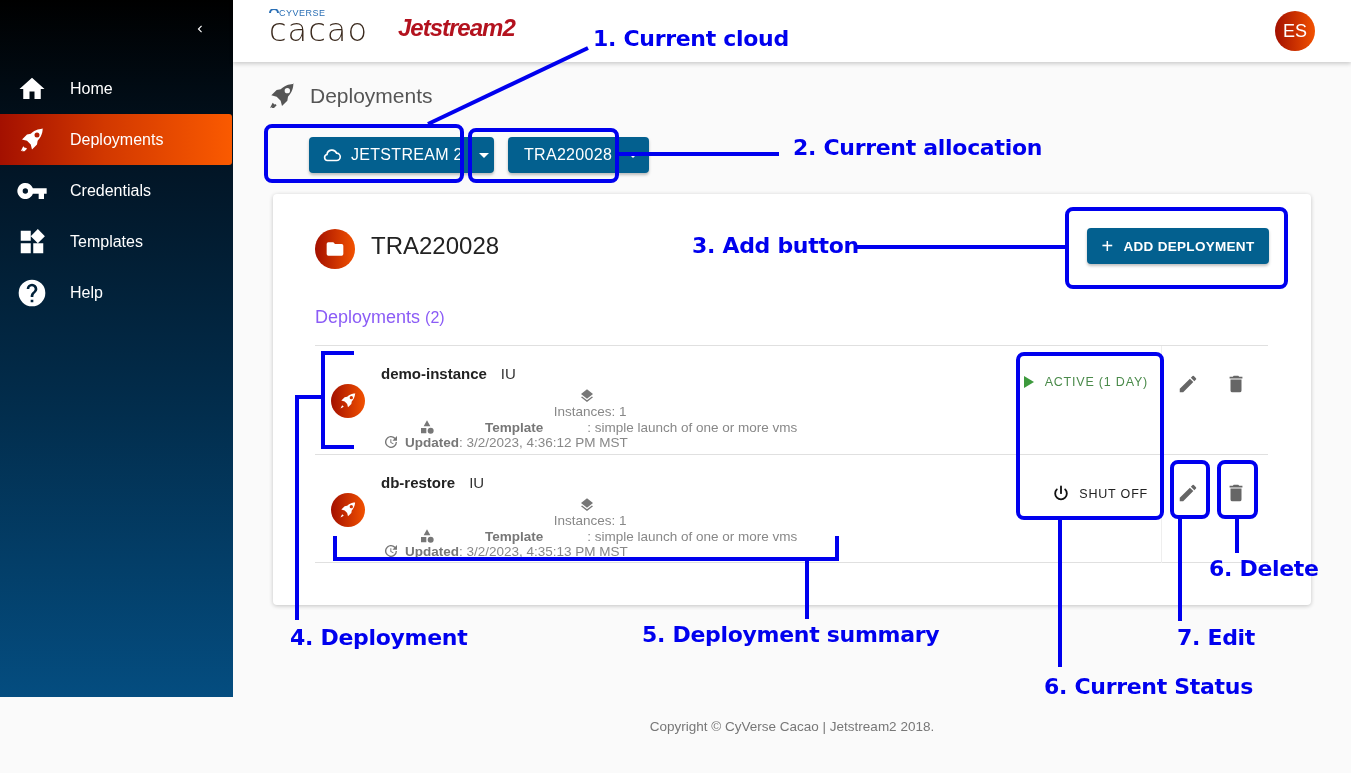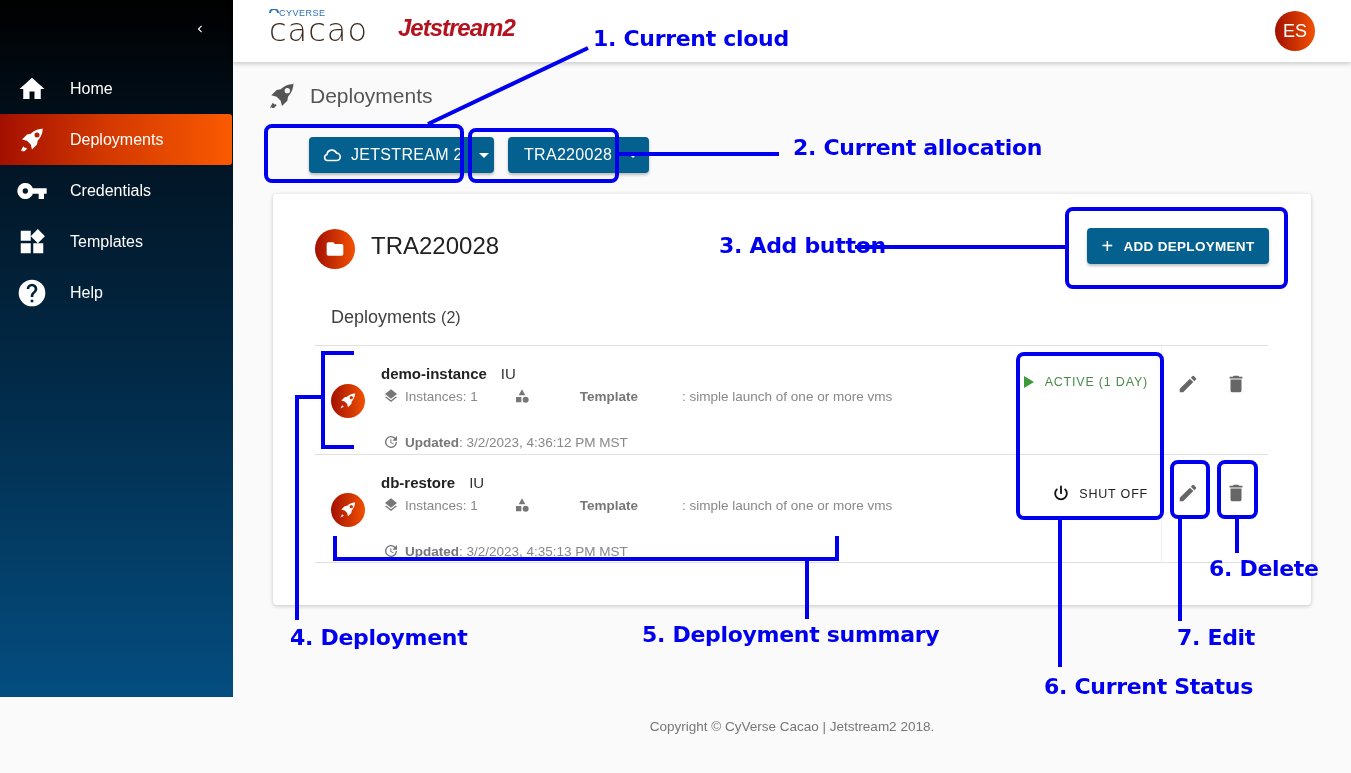--- a/index.html
+++ b/index.html
@@ -35,37 +35,37 @@
   .caret { width: 0; height: 0; border-left: 5px solid transparent; border-right: 5px solid transparent; border-top: 5px solid #fff; margin-left: 16px; }
 
   
   .card { position: absolute; left: 273px; top: 194px; width: 1038px; height: 411px; background: #fff; border-radius: 4px; box-shadow: 0 1px 4px rgba(0,0,0,0.22); }
   .alloc-icon { position: absolute; left: 42px; top: 35px; width: 40px; height: 40px; border-radius: 50%; background: linear-gradient(to right, #a31000, #f25100); display: flex; align-items: center; justify-content: center; }
   .alloc-title { position: absolute; left: 98px; top: 38px; font-size: 24px; color: #222; }
   .add-btn { position: absolute; left: 814px; top: 34px; width: 182px; height: 36px; background: #03608f; color: #fff; border-radius: 4px; box-shadow: 0 2px 3px rgba(0,0,0,0.25);
     display: flex; align-items: center; justify-content: center; gap: 10px; font-size: 13.5px; font-weight: bold; letter-spacing: 0.3px; cursor: pointer; }
   .add-btn .plus { font-size: 20px; font-weight: normal; line-height: 1; }
 
-  .list-head { position: absolute; left: 42px; top: 113px; font-size: 18px; color: #404040; margin-left: 16px; }
+  .list-head { position: absolute; left: 42px; top: 113px; font-size: 18px; color: #8b5cf6; }
   .list-head .count { font-size: 16px; }
   .sort { position: absolute; right: 58px; top: 112px; display: flex; align-items: center; font-size: 15px; color: #333; }
   .sort .lbl { color: #777; margin-right: 20px; }
   .radio { display: flex; align-items: center; margin-left: 10px; cursor: pointer; }
   .radio .r { width: 20px; height: 20px; border-radius: 50%; border: 2px solid #666; margin-right: 12px; position: relative; }
   .radio .r.on { border-color: #03608f; }
   .radio .r.on::after { content: ""; position: absolute; left: 3px; top: 3px; width: 10px; height: 10px; border-radius: 50%; background: #03608f; }
 
   .row { position: absolute; left: 42px; width: 953px; height: 109px; border-top: 1px solid #e0e0e0; }
   .row.r1 { top: 151px; }
   .row.r2 { top: 260px; border-bottom: 1px solid #e0e0e0; }
   .dep-icon { position: absolute; left: 16px; top: 38px; width: 34px; height: 34px; border-radius: 50%; background: linear-gradient(to right, #a31000, #f25100); display: flex; align-items: center; justify-content: center; }
   .dep-name { position: absolute; left: 66px; top: 19px; font-size: 15px; font-weight: bold; color: #222; }
   .dep-region { font-weight: normal; margin-left: 14px; color: #333; }
   .meta { position: absolute; left: 68px; font-size: 13.5px; color: #888; display: flex; align-items: center; }
-  .meta.m1 { top: 42px; }
+  .meta.m1 { top: 42px; flex-direction: column; }
   .meta.m2 { top: 68px; margin-top: 20px; }
   .meta b { color: #777; }
   .meta svg { fill: #777; margin-right: 6px; }
   .meta .tpl { margin-left: 36px; display: flex; align-items: center; gap: 44px; }
 
   .status { position: absolute; right: 120px; top: 29px; font-size: 12.5px; letter-spacing: 0.8px; display: flex; align-items: center; }
   .status.active { color: #4a8a4a; }
   .status.off { color: #222; }
   .status-col-sep { position: absolute; right: 106px; top: 0; width: 1px; height: 108px; background: #eee; }
   .act { position: absolute; top: 26px; width: 24px; height: 24px; cursor: pointer; display: flex; align-items: center; justify-content: center; }
@@ -290,21 +290,21 @@
       <line x1="428" y1="124" x2="588" y2="48" stroke="#0000ee" stroke-width="4"></line>
     </svg>
   <div class="ann" style="left:593px;top:26px;">1. Current cloud</div>
 
   <div class="ann-box" style="left:468px;top:128px;width:151px;height:55px;"></div>
   <div class="ann-line" style="left:619px;top:152px;width:160px;height:4px;"></div>
   <div class="ann" style="left:793px;top:135px;">2. Current allocation</div>
 
   <div class="ann-box" style="left:1065px;top:207px;width:223px;height:82px;"></div>
   <div class="ann-line" style="left:855px;top:245px;width:212px;height:4px;"></div>
-  <div class="ann" style="left:692px;top:233px;margin-left:27px;">3. Add button</div>
+  <div class="ann" style="left:692px;top:233px;">3. Add button</div>
 
   <div class="ann-line" style="left:321px;top:351px;width:4px;height:98px;"></div>
   <div class="ann-line" style="left:321px;top:351px;width:33px;height:4px;"></div>
   <div class="ann-line" style="left:321px;top:445px;width:33px;height:4px;"></div>
   <div class="ann-line" style="left:295px;top:395px;width:28px;height:4px;"></div>
   <div class="ann-line" style="left:295px;top:395px;width:4px;height:225px;"></div>
   <div class="ann" style="left:290px;top:625px;">4. Deployment</div>
 
   <div class="ann-line" style="left:333px;top:557px;width:506px;height:4px;"></div>
   <div class="ann-line" style="left:333px;top:536px;width:4px;height:25px;"></div>

